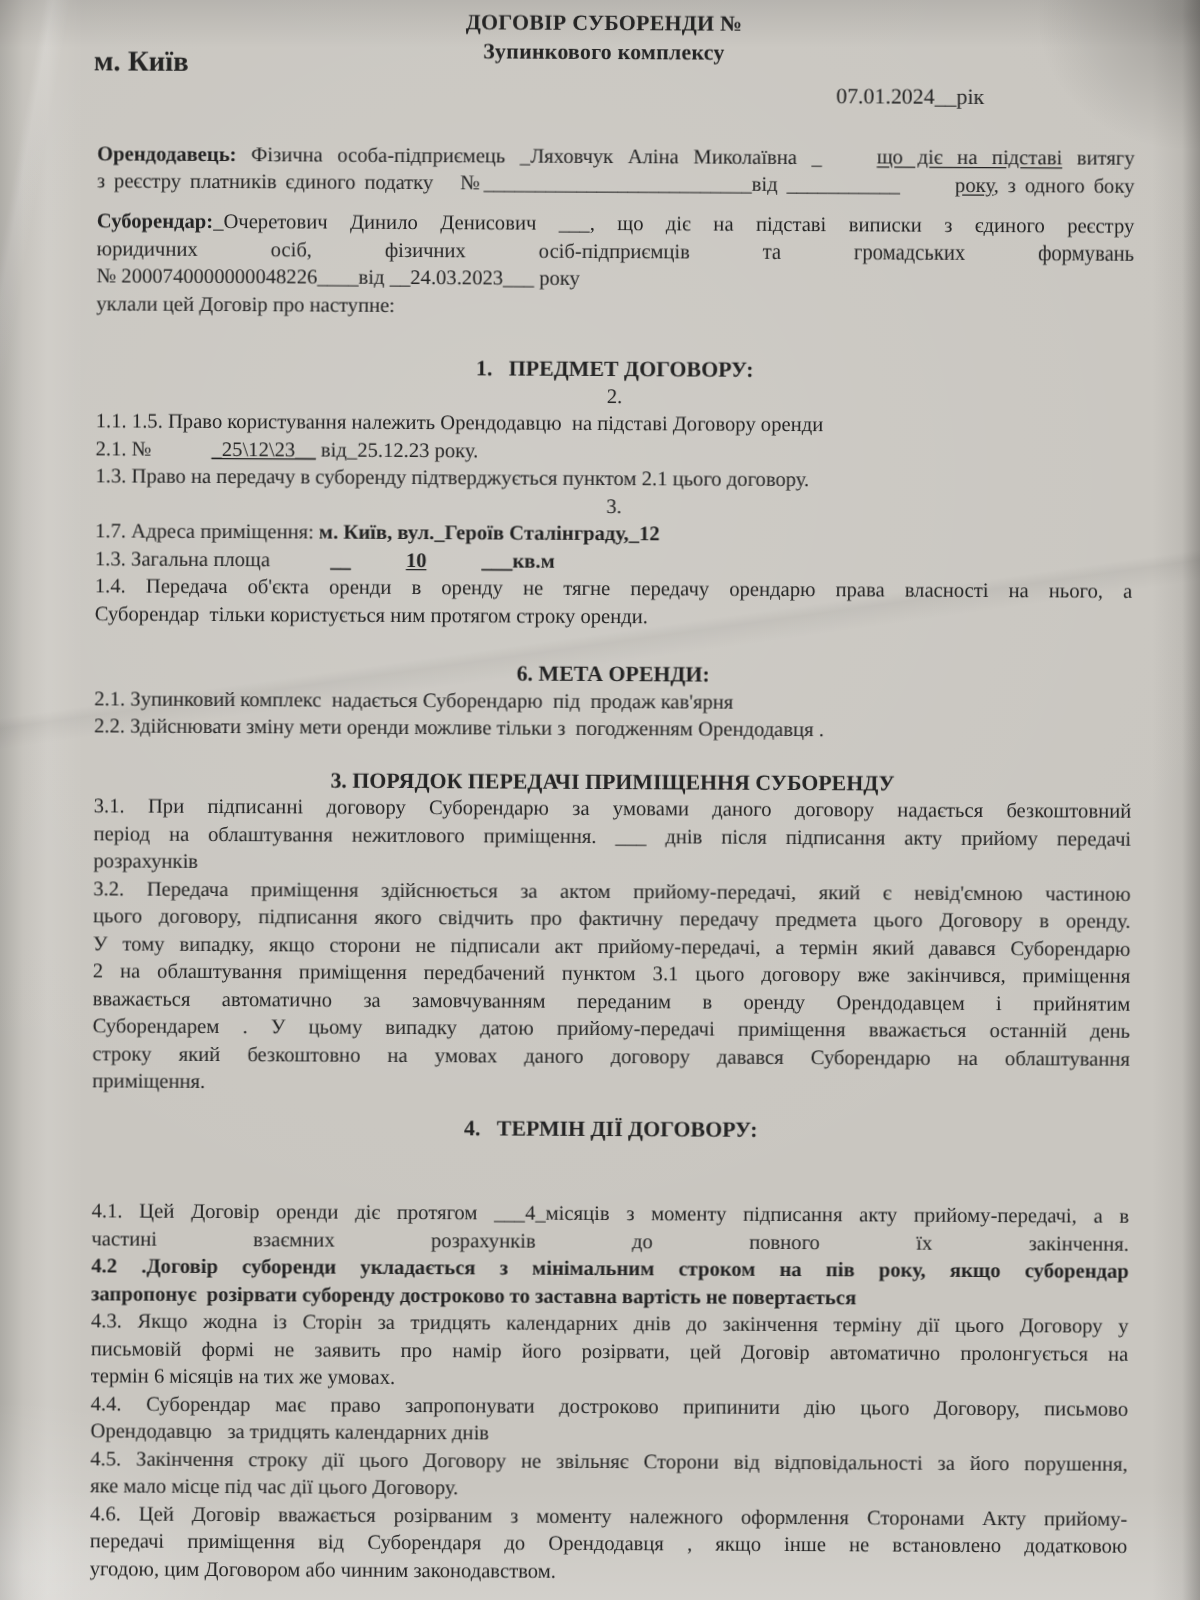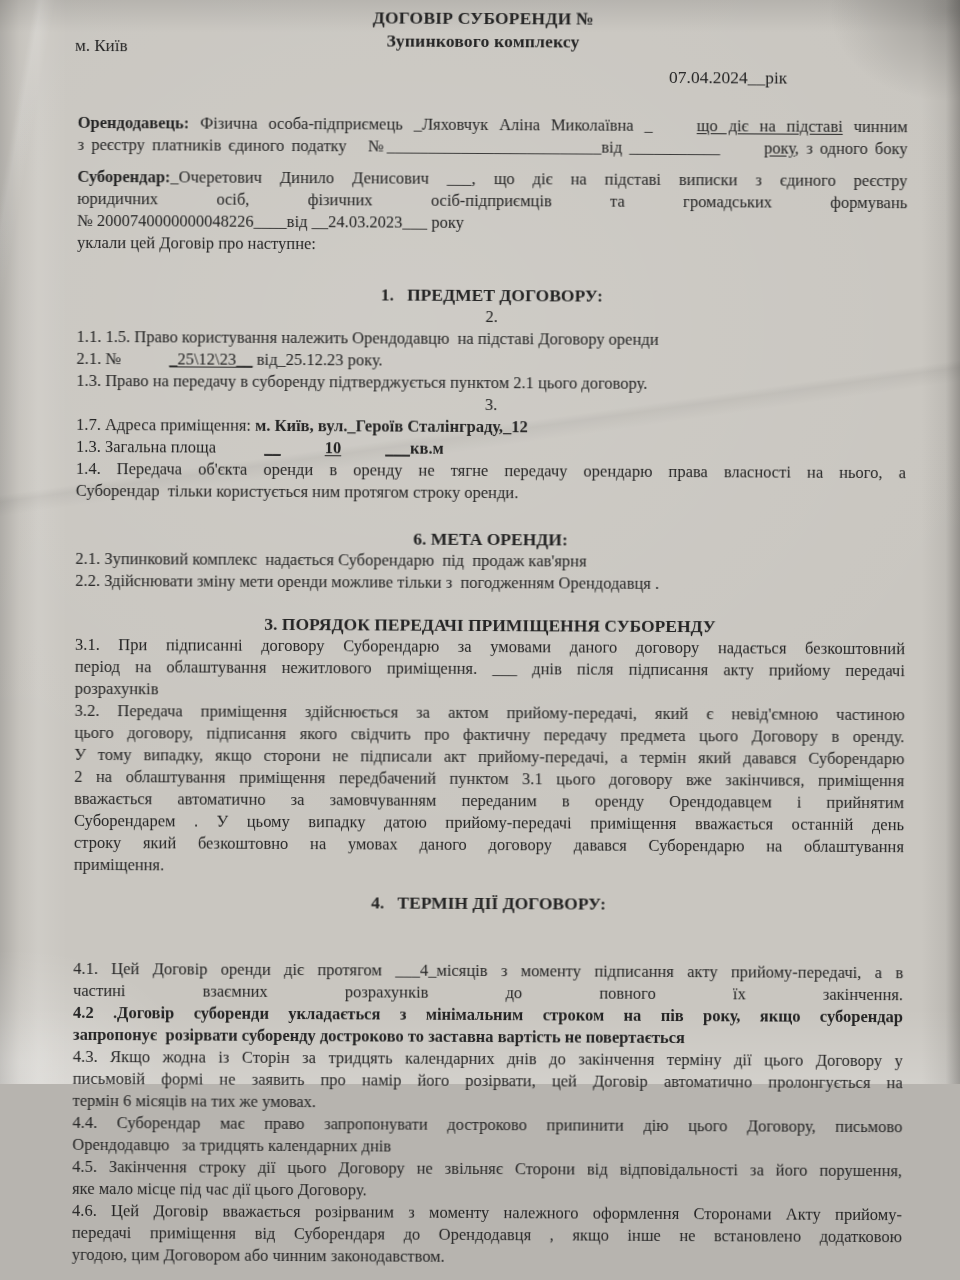--- a/index.html
+++ b/index.html
@@ -2,21 +2,21 @@
 <html><head>
 <meta charset="utf-8">
 <style>
   html,body{margin:0;padding:0;}
   body{
     width:960px;height:1280px;overflow:hidden;
     background:#b7b4af;
     font-family:"Liberation Serif","DejaVu Serif",serif;
   }
   .photo{
-    position:relative;width:960px;height:1084px;
+    position:relative;width:960px;height:1280px;
     color:#242424;
     background:
       radial-gradient(18% 12% at 99% 1%, rgba(0,0,0,0.20), rgba(0,0,0,0) 70%),
       radial-gradient(25% 15% at 2% 98%, rgba(255,255,255,0.25), rgba(255,255,255,0) 70%),
       radial-gradient(120% 90% at 42% 30%, rgba(255,255,255,0.10), rgba(255,255,255,0) 55%),
       linear-gradient(90deg, rgba(0,0,0,0.14) 0%, rgba(0,0,0,0.02) 2%, rgba(255,255,255,0.10) 4%, rgba(255,255,255,0) 7%),
       linear-gradient(270deg, rgba(30,28,26,0.30) 0%, rgba(30,28,26,0.07) 1.5%, rgba(0,0,0,0) 4%),
       linear-gradient(180deg, rgba(0,0,0,0.10) 0%, rgba(0,0,0,0) 3%),
       linear-gradient(0deg, rgba(255,255,255,0.18) 0%, rgba(255,255,255,0) 7%),
       linear-gradient(172deg, rgba(0,0,0,0) 40.6%, rgba(0,0,0,0.05) 41.2%, rgba(0,0,0,0) 42.4%),
@@ -26,21 +26,21 @@
   .doc{
     position:absolute;inset:0;
     transform:rotate(0.3deg);
     transform-origin:480px 640px;
     filter:blur(0.22px);
   }
   .header{position:relative;height:98px;}
   .title{margin-left:100px;width:760px;text-align:center;font-weight:bold;
          font-size:17.5px;line-height:23px;letter-spacing:0.2px;}
   .title.first{padding-top:7px;}
-  .city{position:absolute;left:72px;top:38px;font-weight:normal;font-size:17px;}
+  .city{position:absolute;left:72px;top:38px;font-weight:bold;font-size:23px;}
   .date{position:absolute;left:666px;top:66px;font-size:17.5px;}
   .doc-body{margin:0 55px 0 75px;font-size:16.5px;}
   .block{margin:0;}
   .block.big{font-size:17.5px;}
   .block.allbold{font-weight:bold;}
   .line{line-height:22px;min-height:22px;}
   .line.s{text-align:justify;text-align-last:justify;}
   .line.l{text-align:left;}
   .line.c{text-align:center;}
   .b{font-weight:bold;}
@@ -48,25 +48,25 @@
 </style>
 </head>
 <body>
 
 <div class="photo">
   <div class="doc">
     <div class="header">
       <div class="title first">ДОГОВІР СУБОРЕНДИ №</div>
       <div class="title">Зупинкового комплексу</div>
       <div class="city">м. Київ</div>
-      <div class="date">07.04.2024__рік</div>
+      <div class="date">07.01.2024__рік</div>
     </div>
     <div class="doc-body">
         <div class="block" style="margin-top: 16px;">
-          <div class="line s"><span class="b">Орендодавець: </span><span>Фізична особа-підприємець _Ляховчук Аліна Миколаївна _</span><span class="u">що діє на підставі</span><span> чинним</span></div>
+          <div class="line s"><span class="b">Орендодавець: </span><span>Фізична особа-підприємець _Ляховчук Аліна Миколаївна _</span><span class="u">що діє на підставі</span><span> витягу</span></div>
           <div class="line s"><span>з реєстру платників єдиного податку&nbsp;&nbsp; №</span><span>__________________________</span><span>від </span><span>___________</span><span class="u">року</span><span>, з одного боку</span></div>
         </div>
         <div class="block" style="margin-top: 10px;">
           <div class="line s"><span class="b">Суборендар:</span><span>_Очеретович Динило Денисович ___, що діє на підставі виписки з єдиного реєстру</span></div>
           <div class="line s"><span>юридичних осіб, фізичних осіб-підприємців та громадських формувань</span></div>
           <div class="line l"><span>№ 2000740000000048226____від __24.03.2023___ року</span></div>
           <div class="line l"><span>уклали цей Договір про наступне:</span></div>
         </div>
         <div class="block big" style="margin-top: 28px;">
           <div class="line c"><span class="b">1.&nbsp;&nbsp; ПРЕДМЕТ ДОГОВОРУ:</span></div>

